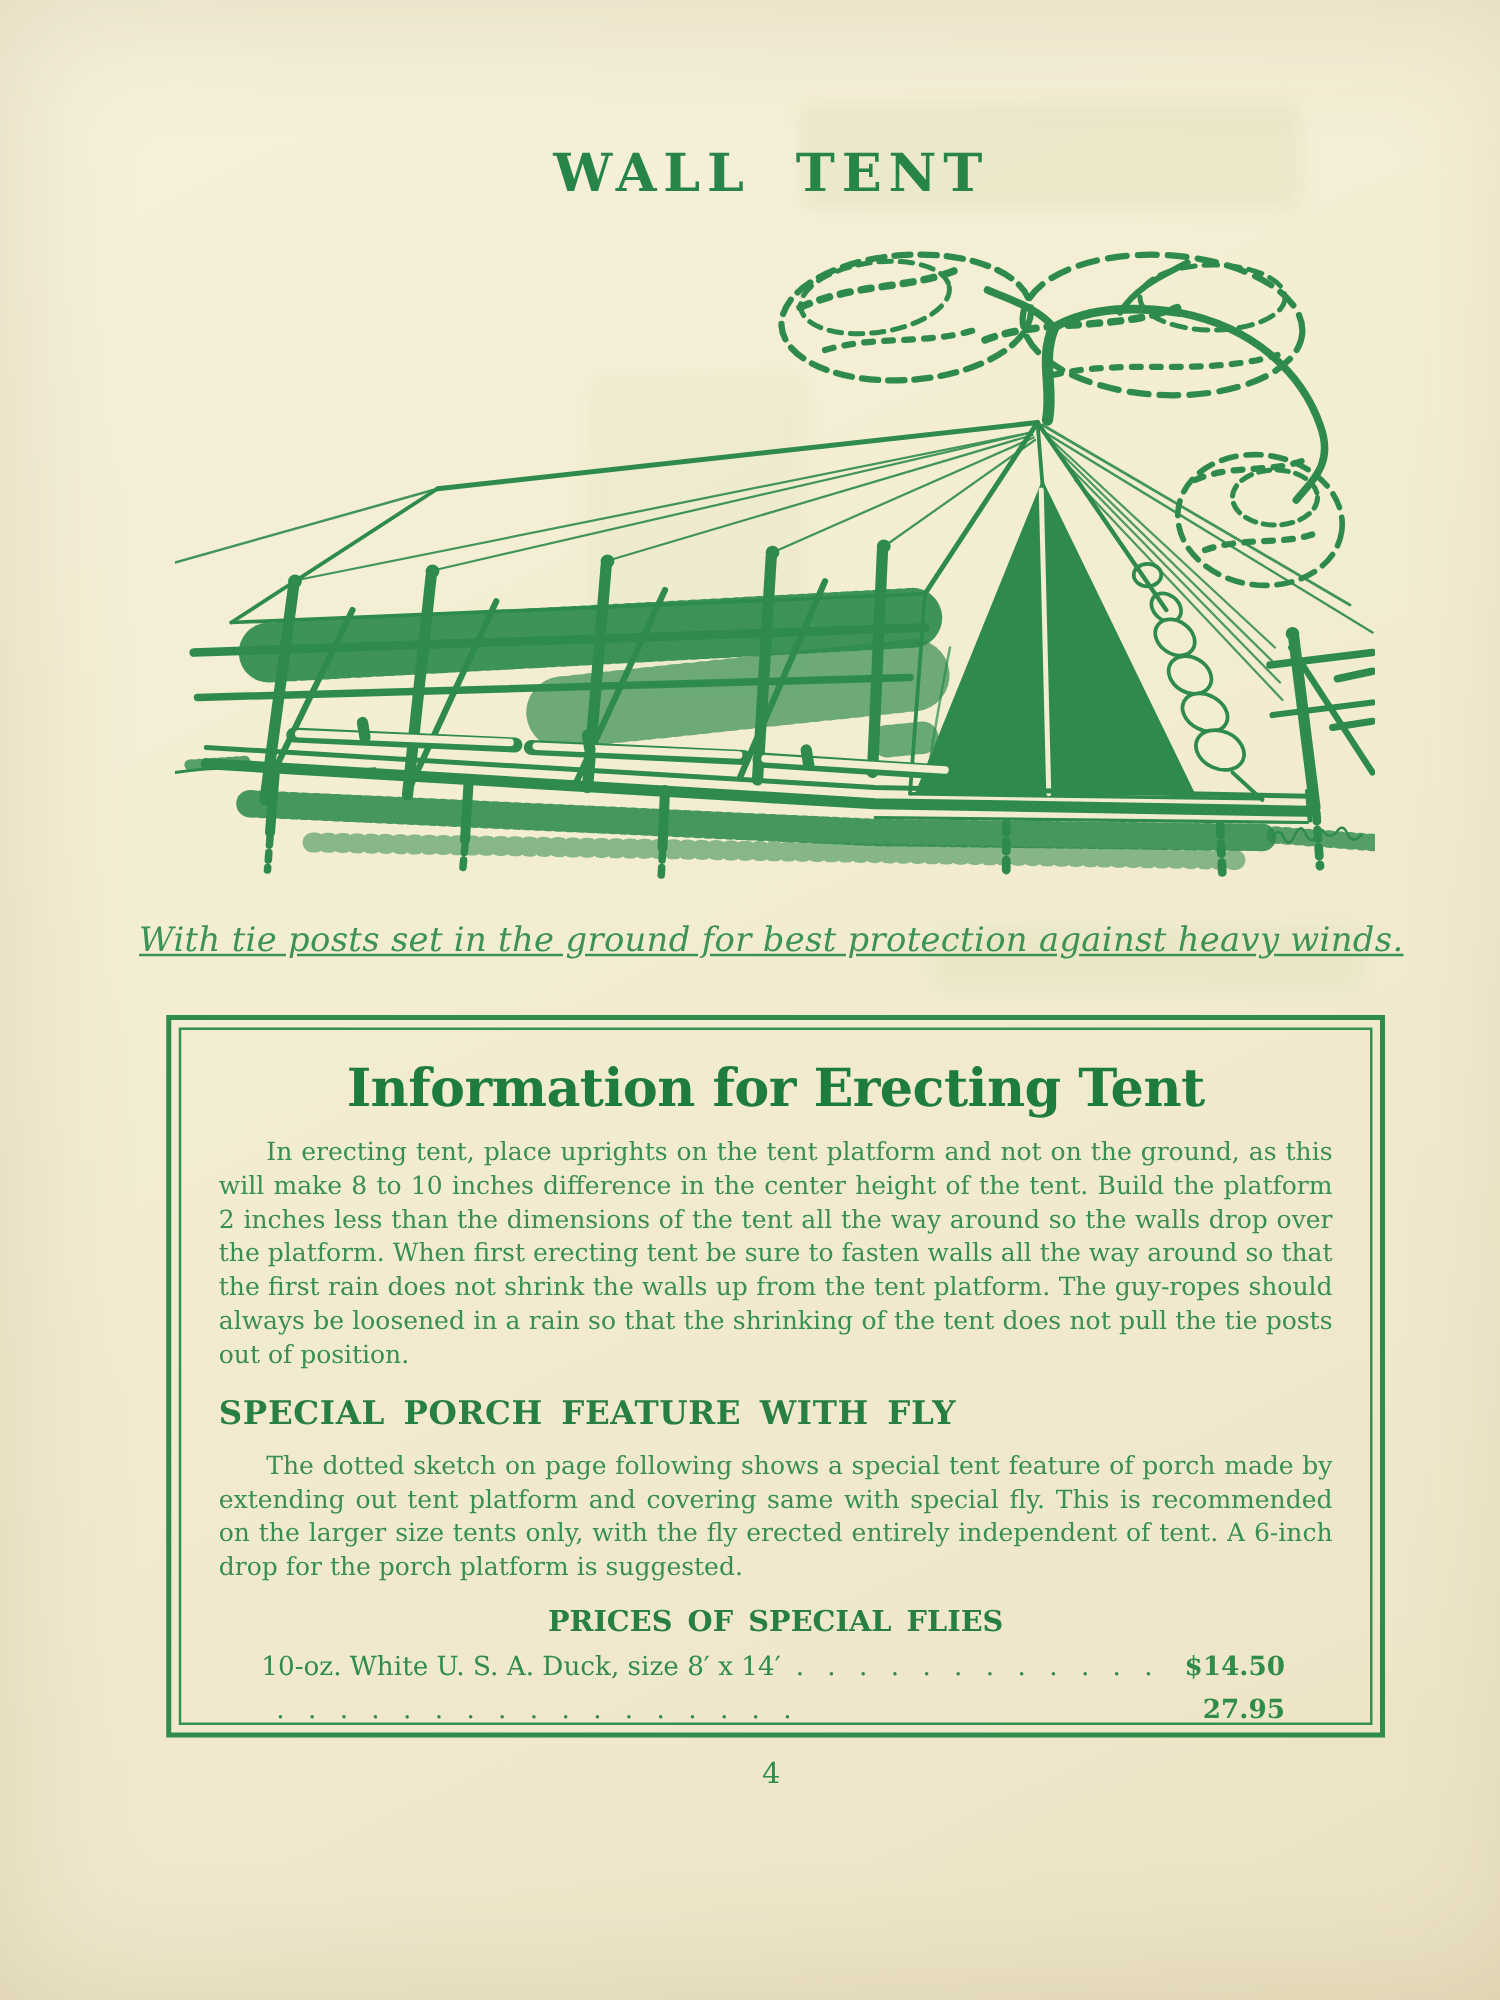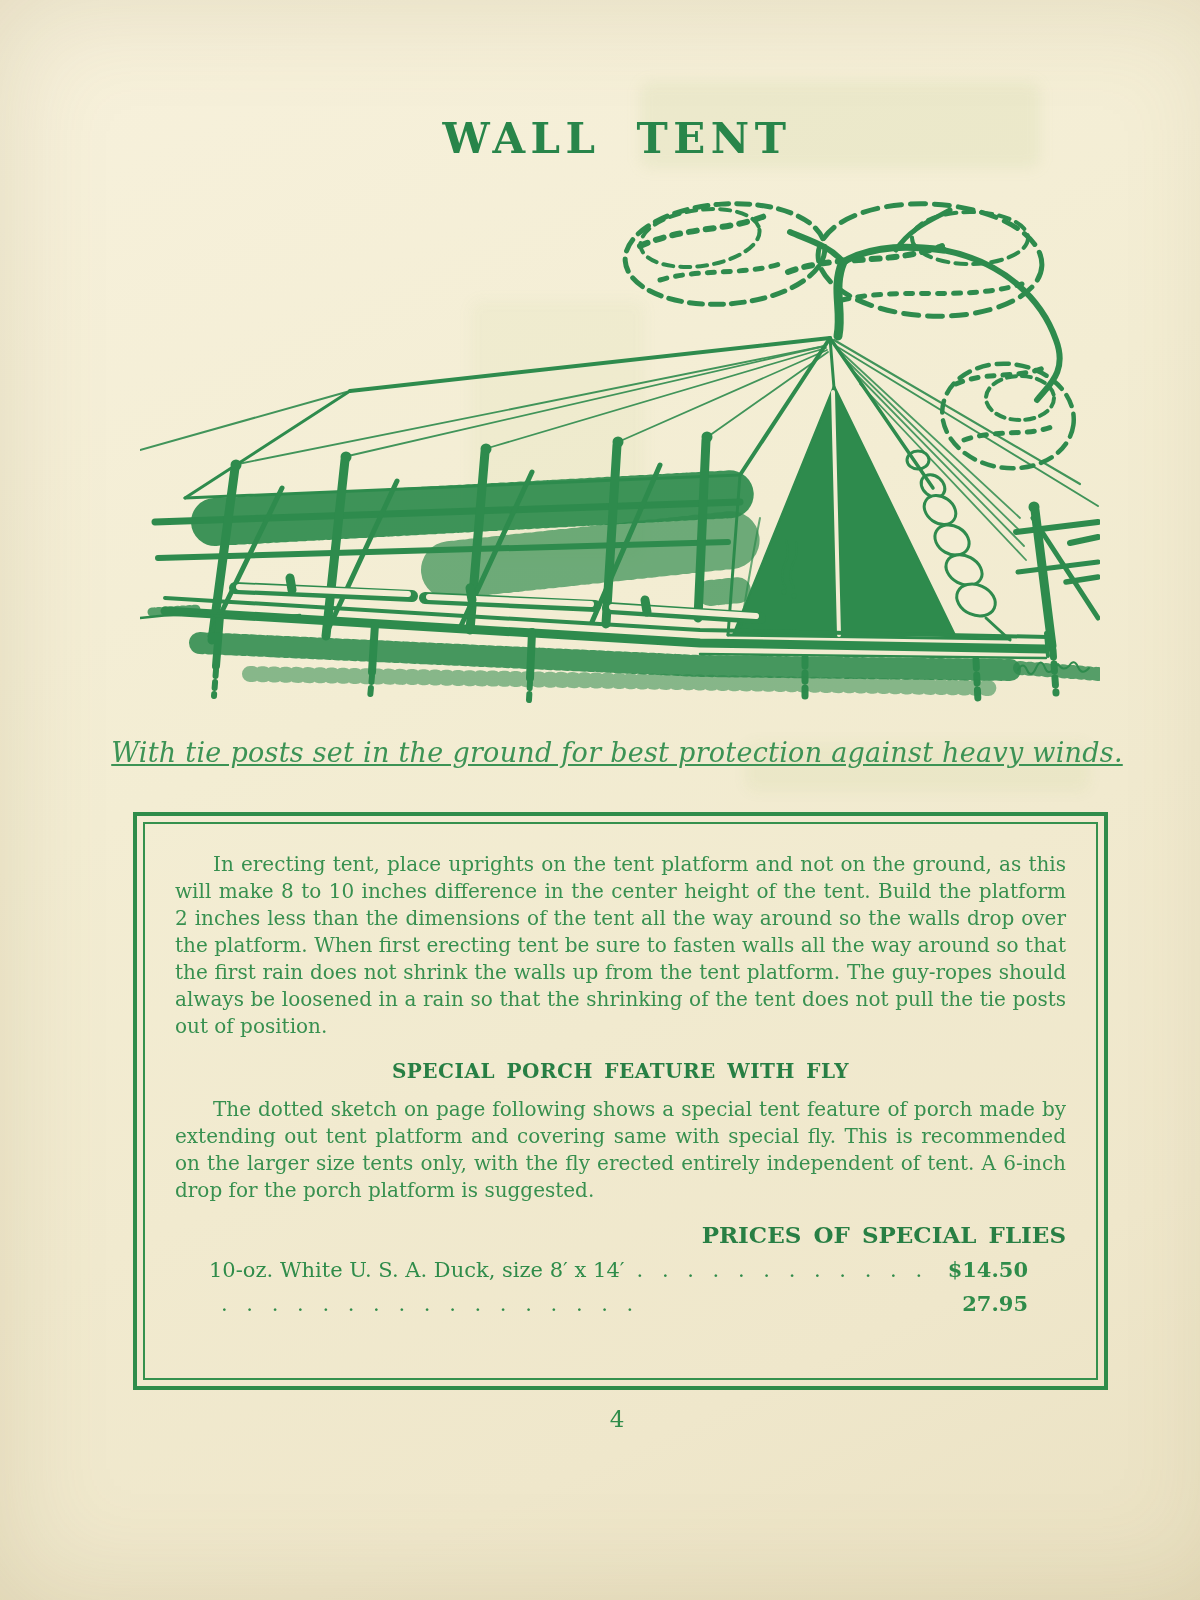--- a/index.html
+++ b/index.html
@@ -36,25 +36,25 @@
   }
   .box-heading{
     margin:8px 0 0;text-align:center;
     font-size:42px;font-weight:bold;color:#1e7c3f;letter-spacing:-.5px;
   }
   .body-par{
     margin:13px 0 0;font-size:20px;line-height:27px;color:#37904f;
     text-align:justify;text-indent:38px;
   }
   .sub-heading{
-    margin:19px 0 0;text-align:center;font-size:20px;font-weight:bold;
+    margin:19px 0 0;text-align:left;font-size:26px;font-weight:bold;
     color:#287f44;letter-spacing:.5px;word-spacing:.2em;
   }
   .prices-heading{
-    margin:17px 0 0;text-align:right;font-size:23px;font-weight:bold;
+    margin:17px 0 0;text-align:center;font-size:23px;font-weight:bold;
     color:#287f44;word-spacing:.18em;
   }
   .price-row{
     display:flex;align-items:flex-end;margin:9px 0 0;
     padding:0 38px 0 34px;font-size:21px;color:#2f8c4a;white-space:nowrap;
   }
   .price-row .leader{
     flex:1;overflow:hidden;letter-spacing:6px;padding:0 12px;color:#2f8c4a;
   }
   .price-row .price{font-weight:bold;min-width:86px;text-align:right;}
@@ -208,20 +208,21 @@
 
         <path d="M878,482 q5,-9 9,0 q4,9 9,-2 q5,-11 9,0 q3,7 8,2 l5,-6 q5,8 11,2 q5,-8 9,1 q4,9 11,1" stroke-width="2"></path>
       </g>
     </svg>
   </div>
 
   <p class="caption">With tie posts set in the ground for best protection against heavy winds.</p>
 
   <div class="box">
     <div class="box-inner">
+      <h2 class="box-heading">Information for Erecting Tent</h2>
       <p class="body-par">In erecting tent, place uprights on the tent platform and not on the ground, as this will make 8 to 10 inches difference in the center height of the tent. Build the platform 2 inches less than the dimensions of the tent all the way around so the walls drop over the platform. When first erecting tent be sure to fasten walls all the way around so that the first rain does not shrink the walls up from the tent platform. The guy-ropes should always be loosened in a rain so that the shrinking of the tent does not pull the tie posts out of position.</p>
       <h3 class="sub-heading">SPECIAL PORCH FEATURE WITH FLY</h3>
       <p class="body-par">The dotted sketch on page following shows a special tent feature of porch made by extending out tent platform and covering same with special fly. This is recommended on the larger size tents only, with the fly erected entirely independent of tent. A 6-inch drop for the porch platform is suggested.</p>
       <h4 class="prices-heading">PRICES OF SPECIAL FLIES</h4>
 
       <div class="price-row">
         <span class="item">10-oz. White U. S. A. Duck, size 8′ x 14′</span>
         <span class="leader">. . . . . . . . . . . . . . . . . .</span>
         <span class="price">$14.50</span>
       </div>

